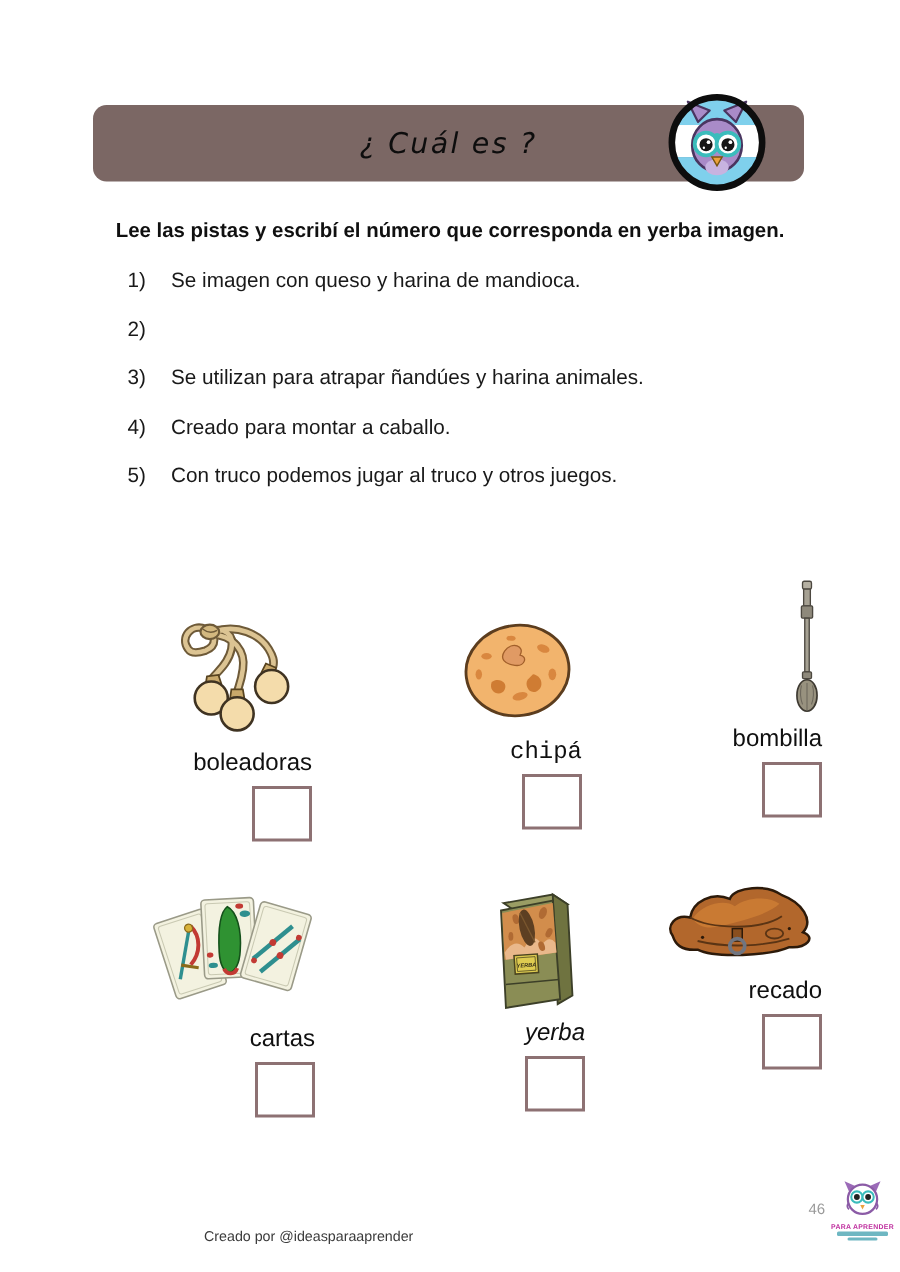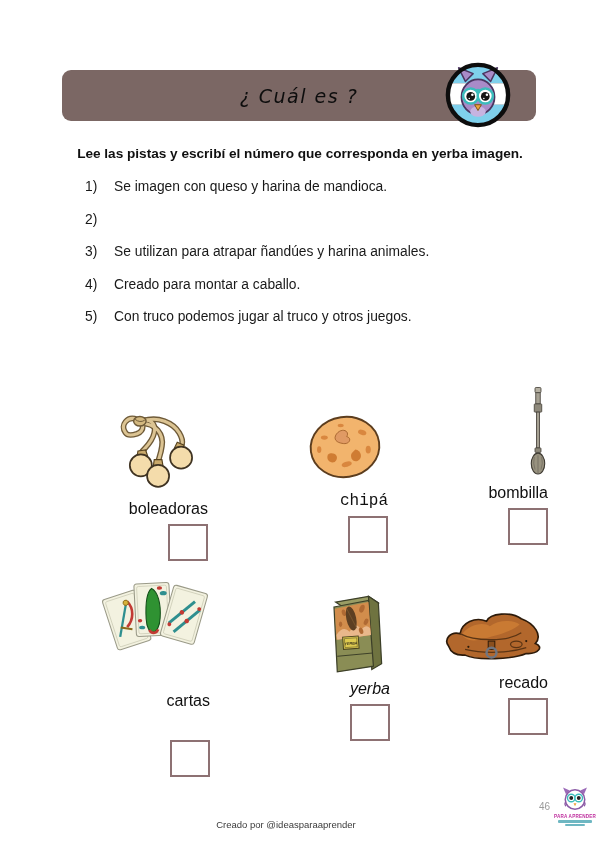--- a/index.html
+++ b/index.html
@@ -21,26 +21,26 @@
   .clue{display:flex;align-items:flex-start;height:32.6px;font-size:13.8px;color:#191919;}
   .clue-num{width:29px;flex:none;}
 
   
   .item{position:absolute;width:130px;display:flex;flex-direction:column;align-items:flex-end;}
   .item-label{font-size:16px;color:#101010;margin-top:4px;}
   .answer-box{width:36px;height:33px;border:2px solid #8d7173;background:#fff;margin-top:6px;}
   #item-boleadoras{left:78px;top:404px;}
   #item-chipa{left:258px;top:406px;font-family:Liberation Mono, monospace;}
   #item-bombilla{left:418px;top:386px;}
-  #item-cartas{left:80px;top:576px;gap:24px;}
+  #item-cartas{left:80px;top:592px;}
   #item-yerba{left:260px;top:584px;font-style:italic;}
-  #item-recado{left:418px;top:608px;}
-
-  
-  .credit{position:absolute;left:136px;top:819px;width:300px;text-align:center;
+  #item-recado{left:418px;top:586px;}
+
+  
+  .credit{position:absolute;left:136px;top:819px;width:300px;
           font-size:9.5px;color:#3a3a3a;}
   .page-num{position:absolute;left:539px;top:801px;font-size:10px;color:#9a9a9a;}
   .logo{position:absolute;left:553px;top:785px;width:44px;text-align:center;}
   .logo-title{font-size:4.6px;font-weight:bold;color:#bf2e9e;letter-spacing:.2px;margin-top:-1px;}
   .logo-line{height:2.4px;background:#3d9fae;opacity:.75;margin:1.2px auto 0 auto;border-radius:1px;}
   .logo-line.l1{width:34px;}
   .logo-line.l2{width:20px;}
 </style>
 </head>
 <body>

